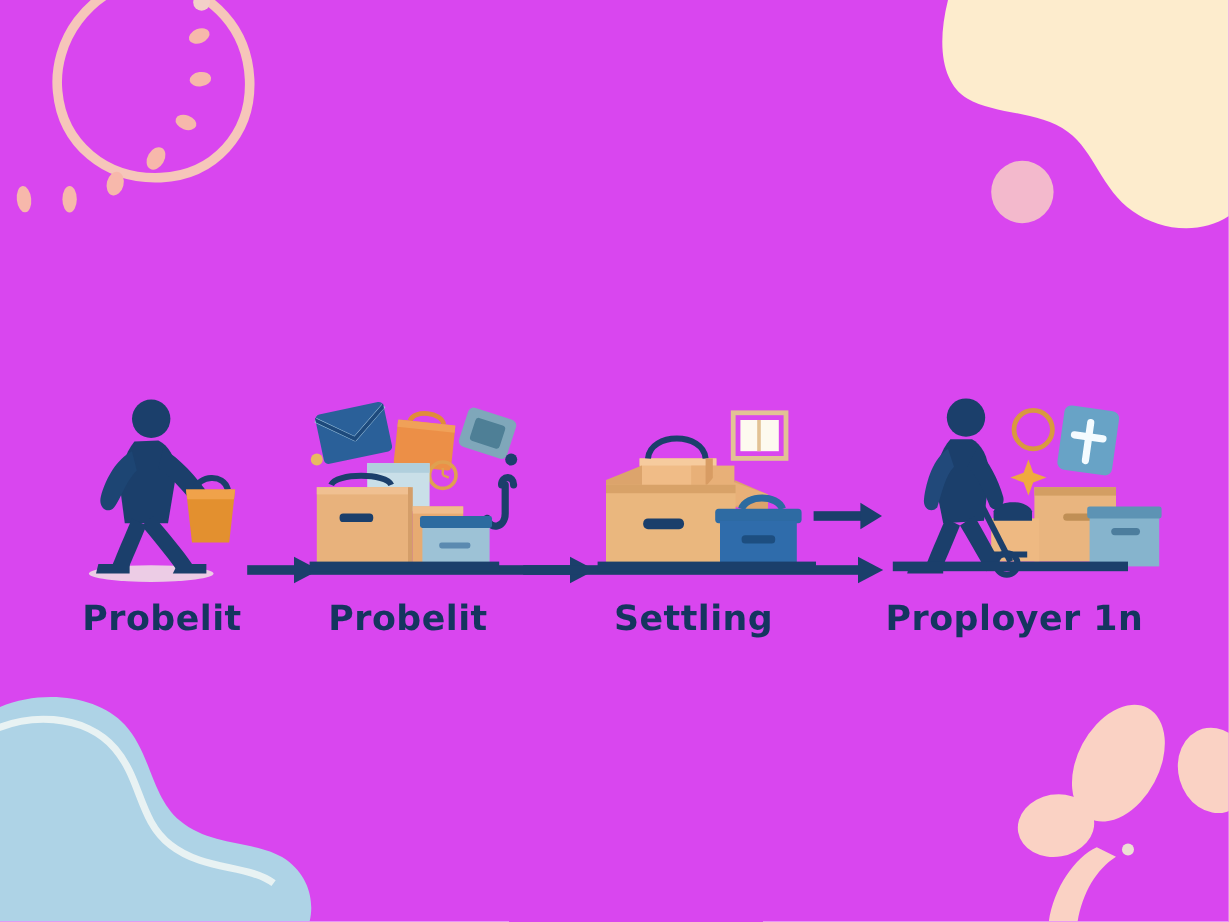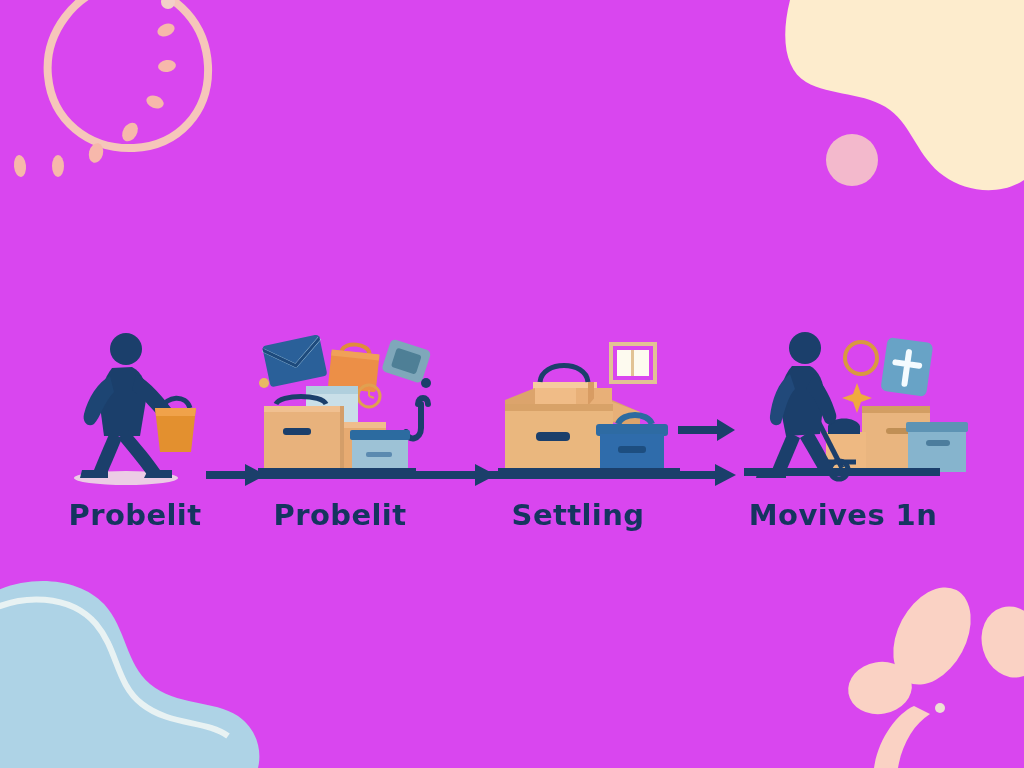--- a/index.html
+++ b/index.html
@@ -280,16 +280,16 @@
       <path d="M 758 470 L 786 470 L 786 478 L 756 478 Z" fill="#1b3f6b"></path>
 
       <rect x="744" y="468" width="196" height="8" fill="#1b3f6b"></rect>
     </g>
   </svg>
 
   <div class="labels">
     <div class="step-label" id="label-0">Probelit</div>
     <div class="step-label" id="label-1">Probelit</div>
     <div class="step-label" id="label-2">Settling</div>
-    <div class="step-label" id="label-3">Movives 1n</div>
+    <div class="step-label" id="label-3">Proployer 1n</div>
   </div>
 
 </div>
 
 </body></html>

